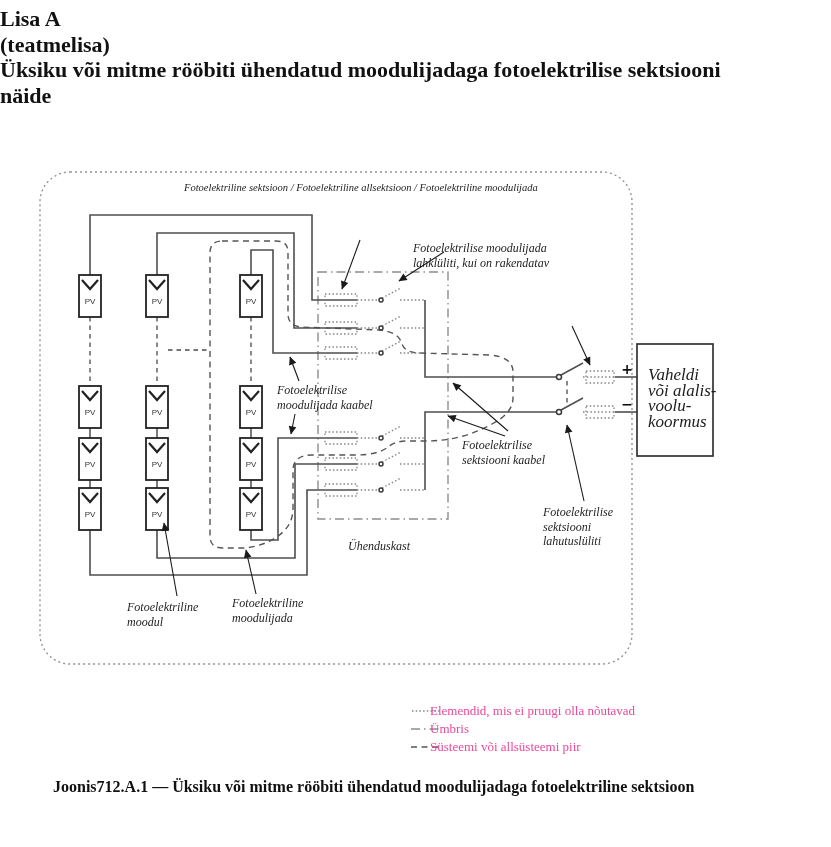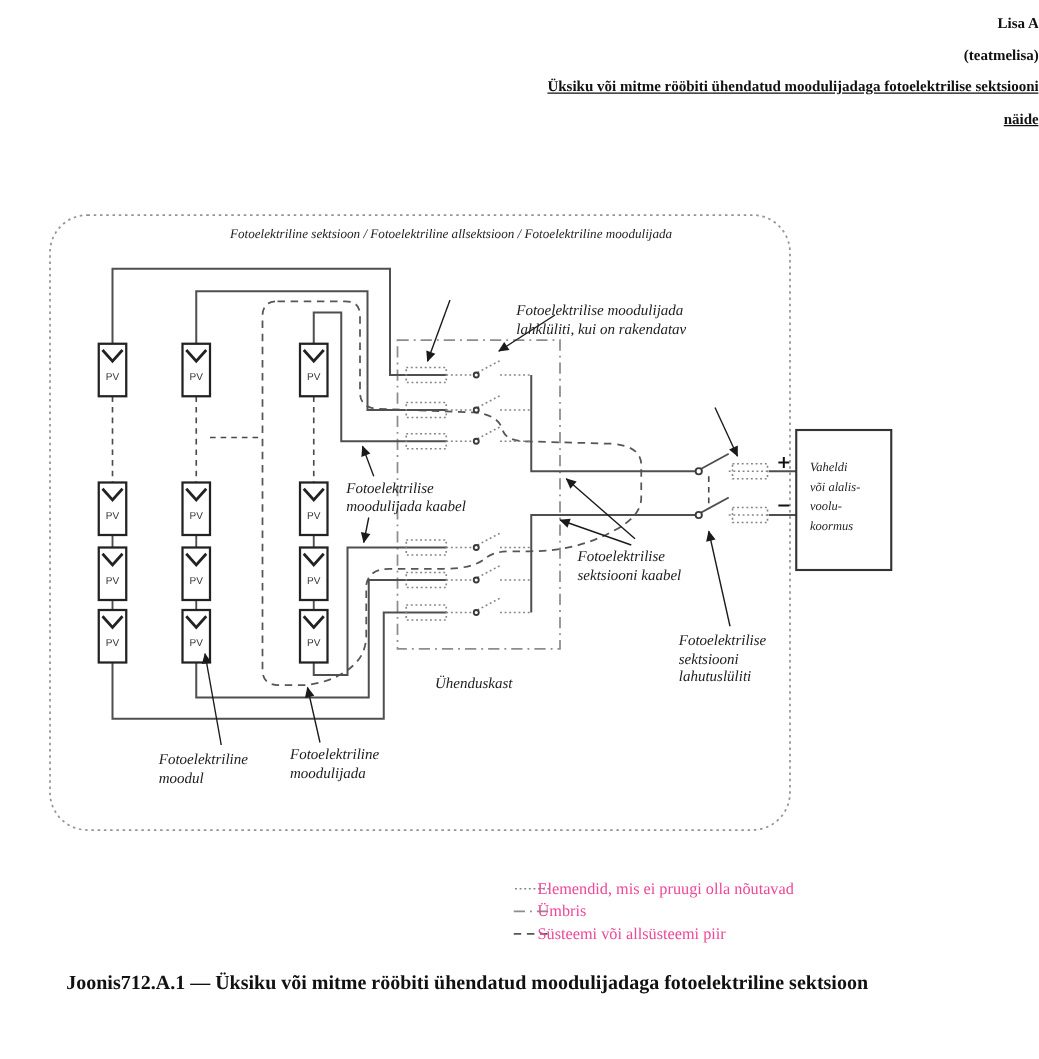--- a/index.html
+++ b/index.html
@@ -1,24 +1,24 @@
 <!DOCTYPE html>
 <html><head>
 <meta charset="utf-8">
 <style>
   html,body{margin:0;padding:0;background:#ffffff;}
   #page{position:relative;width:831px;height:847px;background:#ffffff;overflow:hidden;
         font-family:"Liberation Serif",serif;color:#1b1b1b;}
-  #header{position:absolute;left:0;top:6px;width:831px;text-align:right;
-          font-weight:bold;font-size:12px;line-height:25.5px;color:#111;}
-  #header .h3{white-space:pre-line;text-decoration:underline;}
+  #header{position:absolute;left:0;top:6px;width:831px;text-align:left;
+          font-weight:bold;font-size:22px;line-height:25.5px;color:#111;}
+  #header .h3{white-space:pre-line;}
   svg{position:absolute;left:0;top:0;}
   .lbl{position:absolute;font-size:12px;line-height:14.5px;white-space:pre-line;color:#1c1c1c;font-style:italic;}
   .lbl.small{font-size:10.5px;}
-  .lbl.load{font-size:10px;line-height:15.5px;}
+  .lbl.load{font-size:17px;line-height:15.5px;}
   #caption{position:absolute;left:53px;top:778px;width:760px;font-weight:bold;font-size:16px;color:#111;}
   .legend-text{position:absolute;left:430px;font-size:13px;color:#ec4899;}
   
   .wire{stroke:#4f4f4f;stroke-width:1.5;fill:none;}
   .wire2{stroke:#4f4f4f;stroke-width:1.6;fill:none;}
   .dotted{stroke:#858585;stroke-width:1.3;fill:none;stroke-dasharray:1.5 2.2;}
   .dashdot{stroke:#8d8d8d;stroke-width:1.4;fill:none;stroke-dasharray:9 4 1.5 4;}
   .outer{stroke:#949494;stroke-width:1.4;fill:none;stroke-dasharray:2 3;}
   .dashed{stroke:#565656;stroke-width:1.4;fill:none;stroke-dasharray:6 4.5;}
   .serdash{stroke:#4a4a4a;stroke-width:1.3;fill:none;stroke-dasharray:4.5 4;}

